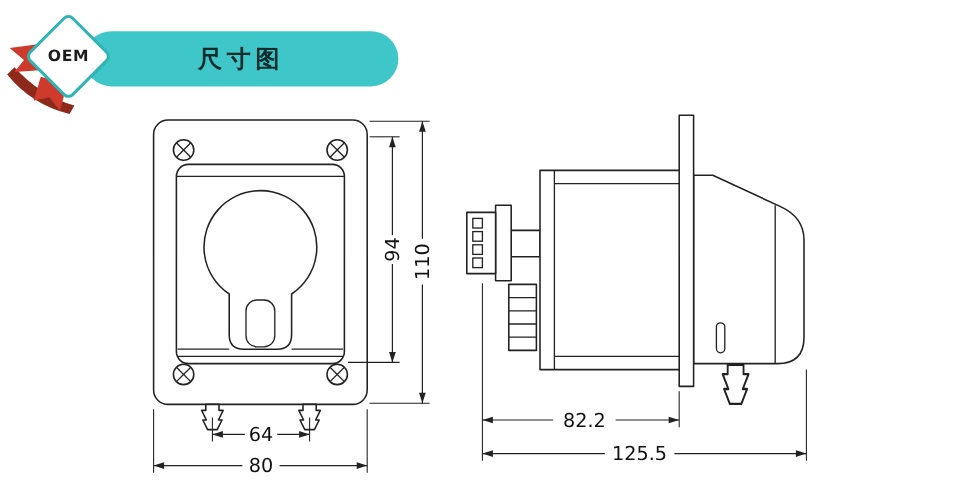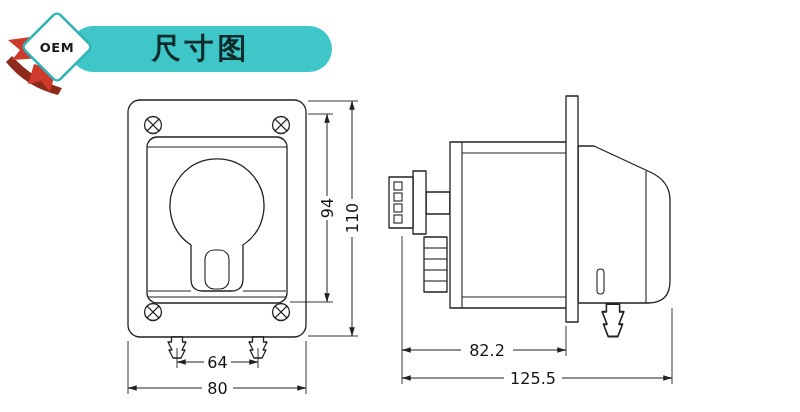--- a/index.html
+++ b/index.html
@@ -4,21 +4,21 @@
 <style>
   html,body{margin:0;padding:0;}
   body{
     width:800px;height:412px;position:relative;background:#ffffff;
     font-family:"DejaVu Sans","Liberation Sans",sans-serif;
     overflow:hidden;
   }
   .banner{
     position:absolute;left:70px;top:26px;width:262px;height:46px;
     border-radius:23px;display:flex;align-items:center;justify-content:center;
-    font-size:29px;font-weight:bold;letter-spacing:4px;color:#0d2b2b;z-index:1;
+    font-size:20px;font-weight:bold;letter-spacing:4px;color:#0d2b2b;z-index:1;
   }
   .badge-svg{position:absolute;left:0;top:0;z-index:2;}
   .drawing-svg{position:absolute;left:0;top:0;z-index:0;}
   .part{fill:#ffffff;stroke:#222222;stroke-width:1.3;stroke-linejoin:round;}
   .thin{fill:none;stroke:#222222;stroke-width:1.1;}
   .dim{fill:none;stroke:#222222;stroke-width:1;}
   .ext{fill:none;stroke:#222222;stroke-width:0.9;}
   .dimtext{font-size:16px;fill:#111111;}
   .badge-label{font-size:13px;font-weight:bold;fill:#1c1c1c;letter-spacing:0.5px;}
 </style>

